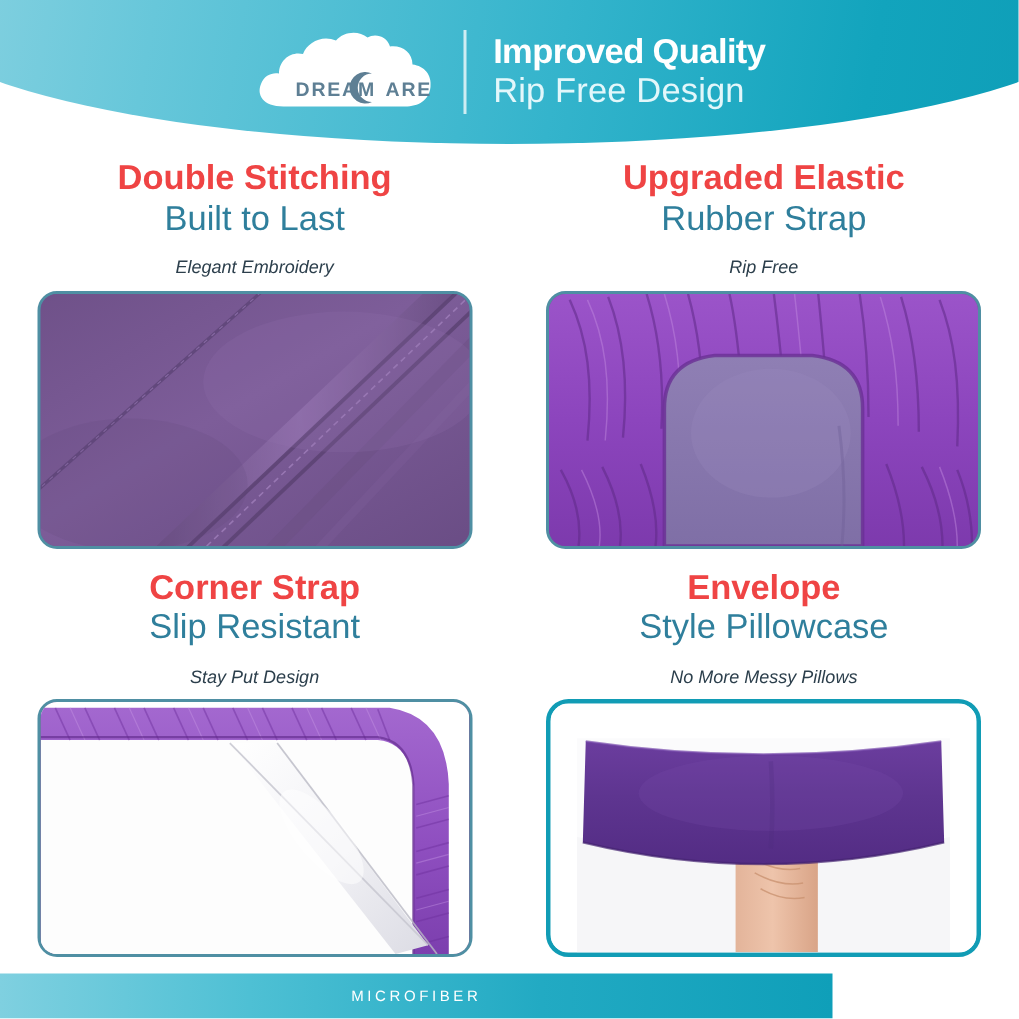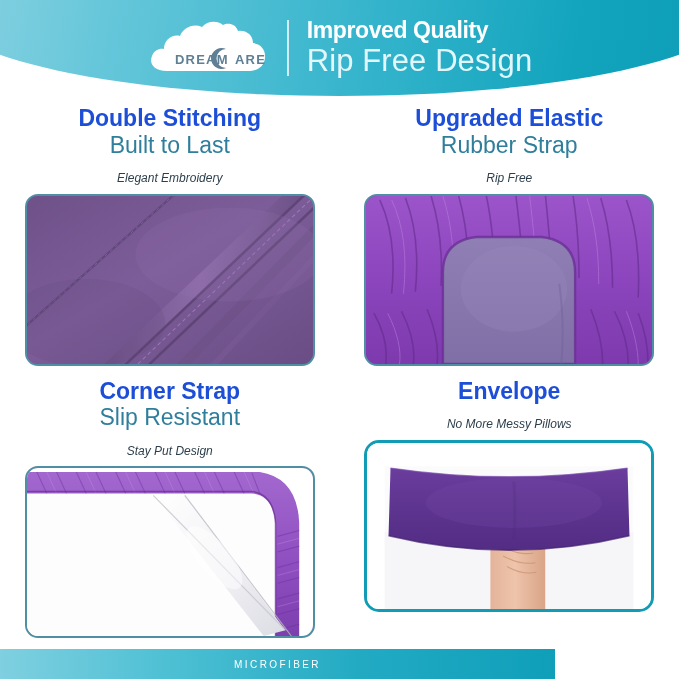--- a/index.html
+++ b/index.html
@@ -63,28 +63,27 @@
   .header-text { flex: none; }
   .header-title {
     font-size: 23px;
     font-weight: bold;
     color: #ffffff;
     line-height: 1.08;
     letter-spacing: -0.4px;
     white-space: nowrap;
   }
   .header-sub {
-    font-size: 31px;
+    font-size: 23px;
     font-weight: normal;
     color: #eafafd;
     line-height: 1.14;
     letter-spacing: 0.1px;
     white-space: nowrap;
     opacity: 0.96;
-    text-align: right;
   }
 
   
   .grid {
     position: absolute;
     left: 0;
     top: 96px;
     width: 679px;
     height: 545px;
     display: grid;
@@ -96,21 +95,21 @@
     display: flex;
     flex-direction: column;
     align-items: center;
     padding: 10px 18px 0 18px;
     box-sizing: border-box;
   }
 
   .cap-1 {
     font-size: 23px;
     font-weight: bold;
-    color: #1d4ed8;
+    color: #ef4444;
     line-height: 1.12;
     text-align: center;
     white-space: nowrap;
   }
   .cap-2 {
     font-size: 23px;
     font-weight: normal;
     color: #2f7f9c;
     line-height: 1.16;
     text-align: left;
@@ -354,20 +353,21 @@
           <path d="M128 28 L262 166" stroke="#c9c9d2" stroke-width="1.2" fill="none" opacity="0.9"></path>
           <path d="M160 28 L268 172" stroke="#b9b9c4" stroke-width="1.2" fill="none" opacity="0.8"></path>
           <ellipse cx="190" cy="92" rx="40" ry="16" fill="#ffffff" opacity="0.5" transform="rotate(50 190 92)"></ellipse>
         </g>
       </svg>
     </div>
   </div>
 
   <div class="cell">
     <div class="cap-1">Envelope</div>
+    <div class="cap-2">Style Pillowcase</div>
     <div class="cap-3">No More Messy Pillows</div>
     <div class="photo bright">
       <svg viewBox="0 0 290 172" preserveAspectRatio="none" xmlns="http://www.w3.org/2000/svg">
         <defs>
           <linearGradient id="pillowp" x1="0" y1="0" x2="0" y2="1">
             <stop offset="0%" stop-color="#6b3d9e"></stop>
             <stop offset="45%" stop-color="#5e3590"></stop>
             <stop offset="100%" stop-color="#532c84"></stop>
           </linearGradient>
           <linearGradient id="skin" x1="0" y1="0" x2="1" y2="0">

